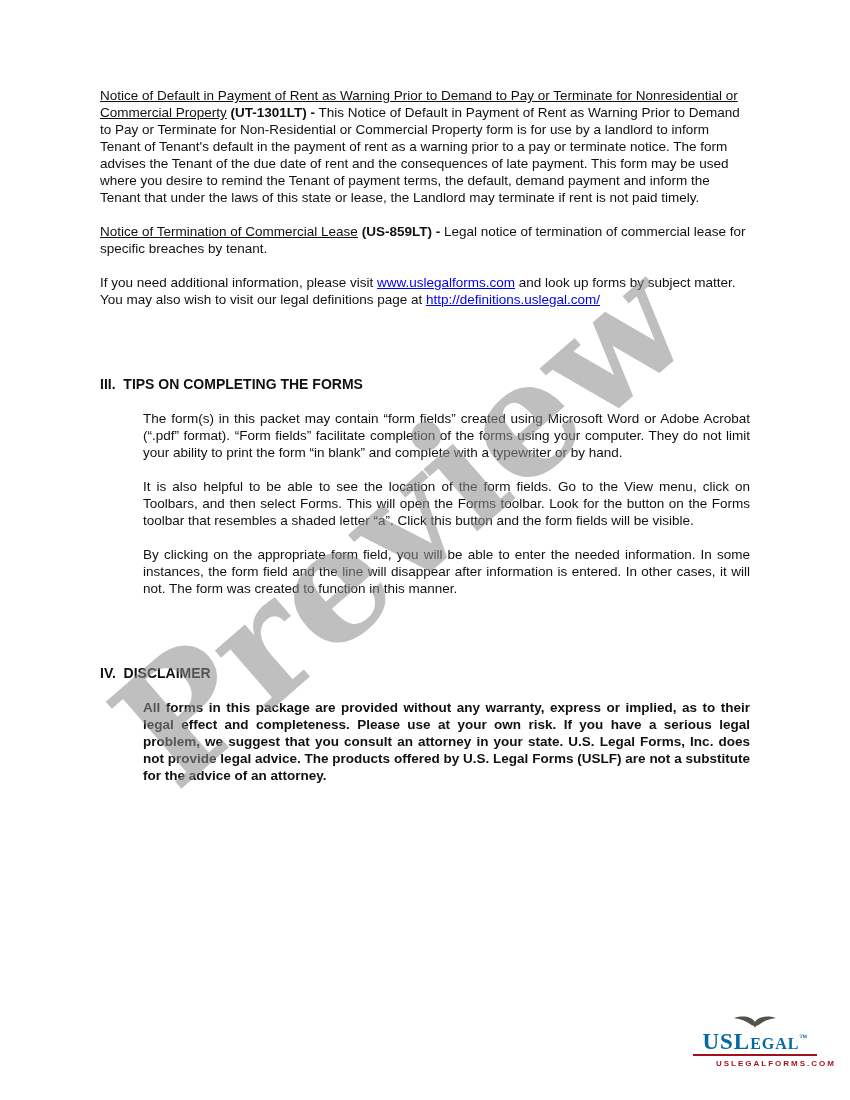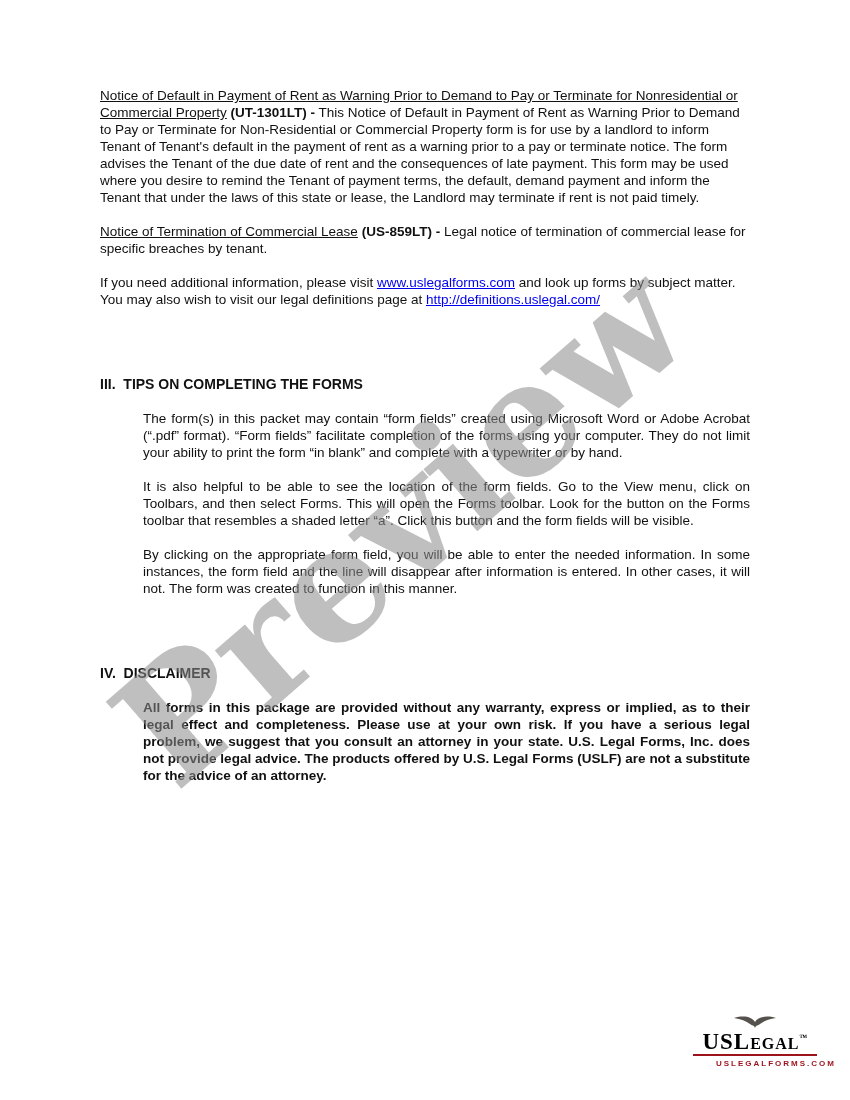--- a/index.html
+++ b/index.html
@@ -42,21 +42,21 @@
     position: absolute; right: 28px; top: 1014px; width: 134px;
     text-align: center; z-index: 1;
   }
   .eagle { display: block; margin: 0 auto -2px auto; }
   .wordmark {
     font-family: "Liberation Serif", serif;
     font-variant: small-caps;
     font-weight: bold;
     font-size: 23px; line-height: 23px;
     letter-spacing: 1px;
-    color: #000000;
+    color: #0369a1;
   }
   .tm { font-size: 8px; vertical-align: super; font-variant: normal; letter-spacing: 0; }
   .logo-rule { height: 2px; background: #9e121c; margin: 1px 5px 3px 5px; }
   .tagline {
     font-size: 8px; font-weight: bold;
     letter-spacing: 2px;
     color: #9e121c;
     font-family: "Liberation Sans", sans-serif;
     margin-left: 28px;
   }

